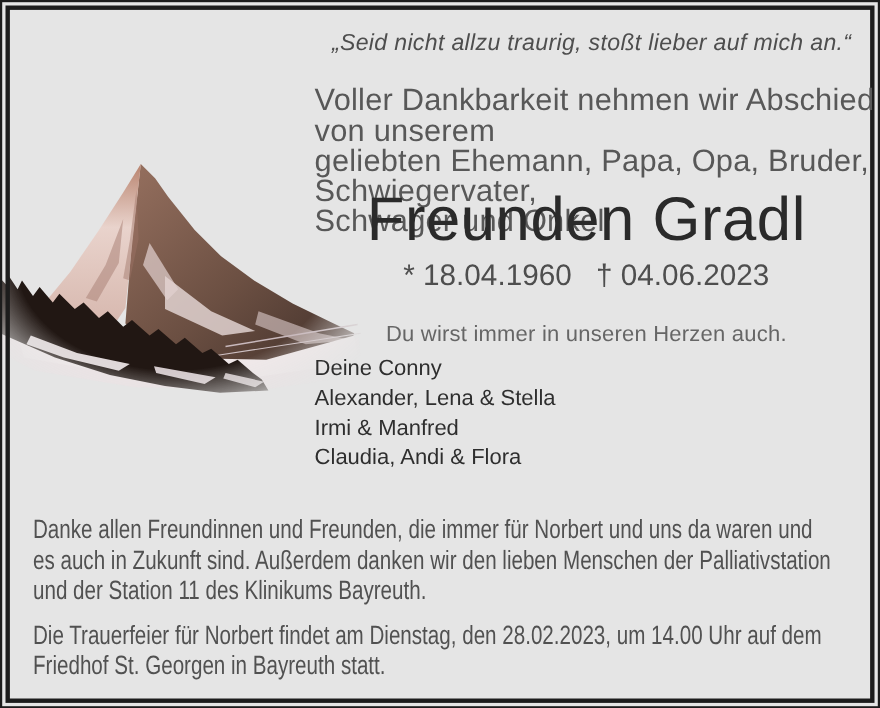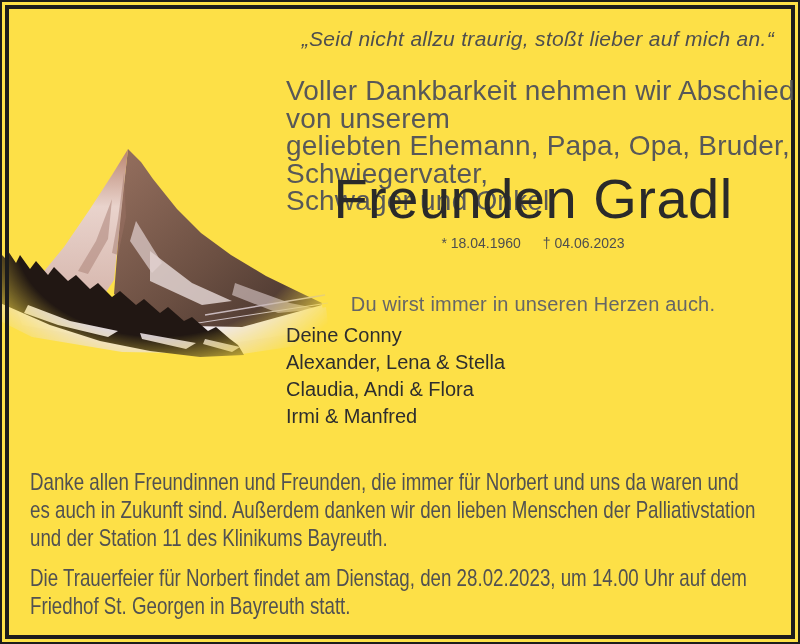--- a/index.html
+++ b/index.html
@@ -5,21 +5,21 @@
   html, body { margin: 0; padding: 0; }
   body {
     width: 800px; height: 644px;
     background: #ffffff;
     overflow: hidden;
     font-family: "Liberation Sans", "DejaVu Sans", sans-serif;
   }
   .canvas {
     position: relative;
     width: 800px; height: 644px;
-    background: #fde047;
+    background: #e5e5e5;
   }
   
   .border-outer {
     position: absolute; inset: 0;
     border: 2px solid #1c1c1c;
     pointer-events: none;
   }
   .border-inner {
     position: absolute; inset: 5px;
     border: 4px solid #1c1c1c;
@@ -38,21 +38,21 @@
   }
   .name {
     position: absolute; left: 286px; top: 166px; width: 494px;
     text-align: center;
     font-size: 56px; font-weight: 400;
     color: #2a2a2a; letter-spacing: 0.5px;
   }
   .dates {
     position: absolute; left: 286px; top: 235px; width: 494px;
     display: flex; justify-content: center; gap: 22px;
-    font-size: 14px; color: #4e4e4e;
+    font-size: 27px; color: #4e4e4e;
   }
   .farewell {
     position: absolute; left: 286px; top: 293px; width: 494px;
     text-align: center;
     font-size: 20px; color: #666666; letter-spacing: 0.2px;
   }
   .mourners {
     position: absolute; left: 286px; top: 322px; width: 494px;
     font-size: 20px; line-height: 27px;
     color: #2e2e2e;
@@ -141,22 +141,22 @@
   <div class="dates">
     <span>* 18.04.1960</span>
     <span>† 04.06.2023</span>
   </div>
 
   <div class="farewell">Du wirst immer in unseren Herzen auch.</div>
 
   <div class="mourners">
     <div>Deine Conny</div>
     <div>Alexander, Lena &amp; Stella</div>
+    <div>Irmi &amp; Manfred</div>
     <div>Claudia, Andi &amp; Flora</div>
-    <div>Irmi &amp; Manfred</div>
   </div>
 
   <div class="condensed thanks">Danke allen Freundinnen und Freunden, die immer für Norbert und uns da waren und
 es auch in Zukunft sind. Außerdem danken wir den lieben Menschen der Palliativstation
 und der Station 11 des Klinikums Bayreuth.</div>
 
   <div class="condensed funeral">Die Trauerfeier für Norbert findet am Dienstag, den 28.02.2023, um 14.00 Uhr auf dem
 Friedhof St. Georgen in Bayreuth statt.</div>
 
 </div>

